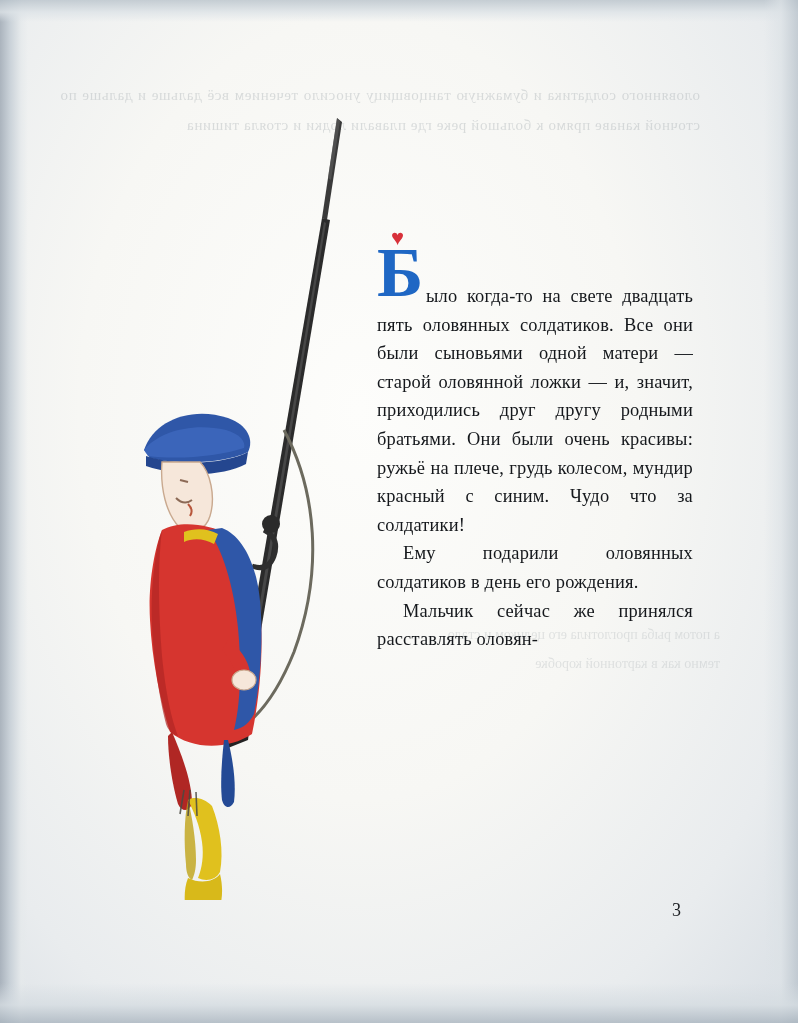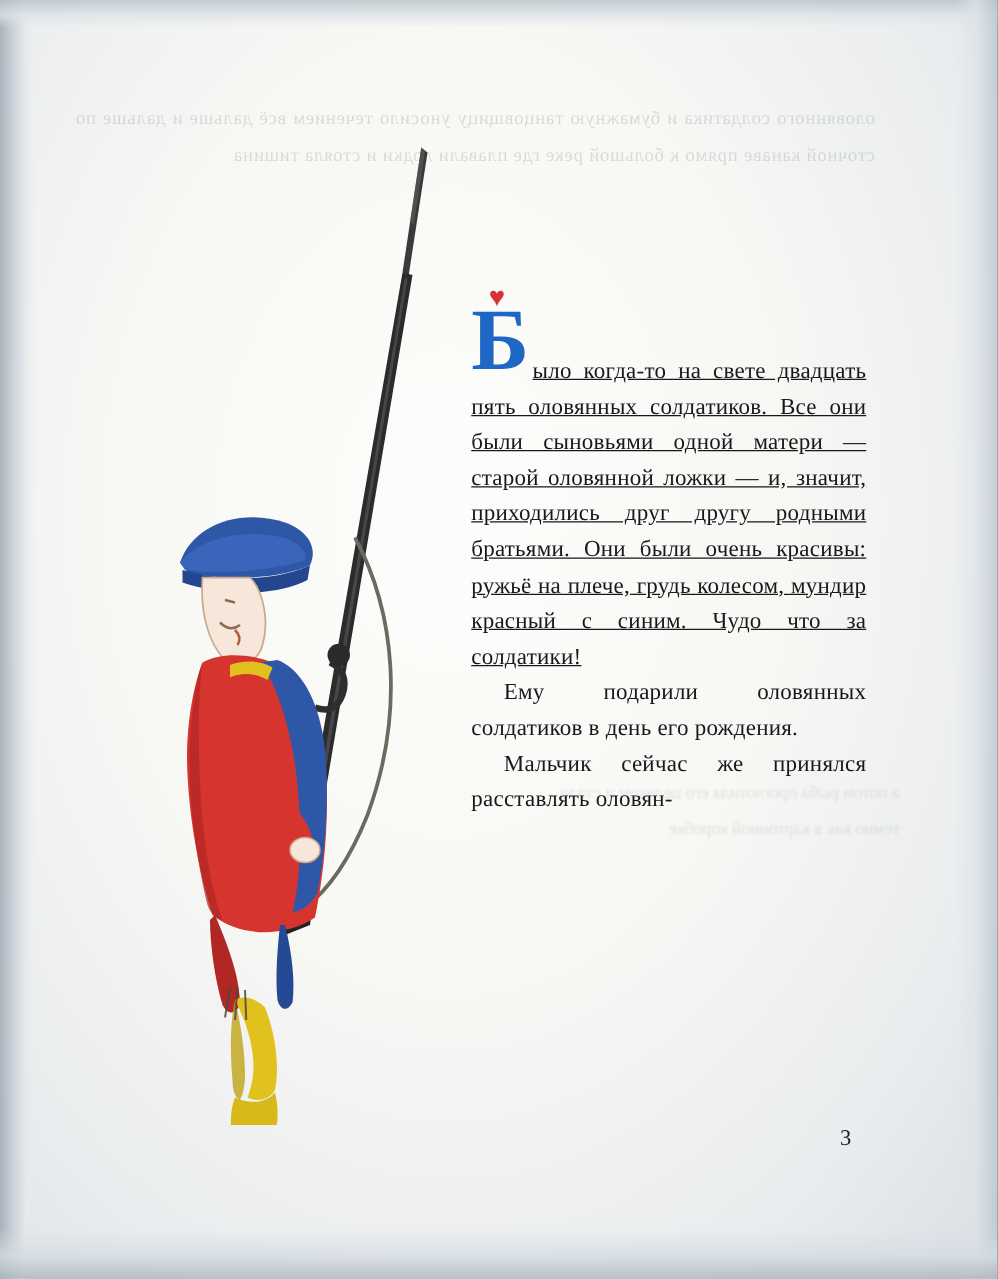--- a/index.html
+++ b/index.html
@@ -86,21 +86,21 @@
     width: 316px;
     color: #15181c;
     font-size: 18.4px;
     line-height: 28.6px;
     text-align: justify;
     text-justify: inter-word;
     letter-spacing: .2px;
   }
   .text-col p { margin: 0; }
   .text-col p + p { text-indent: 26px; }
-  .p-first { text-indent: 0; text-decoration: underline; }
+  .p-first { text-indent: 0; }
 
   .dropcap-wrap {
     position: absolute;
     left: 377px;
     top: 228px;
     width: 48px;
     height: 72px;
   }
   .dropcap {
     position: absolute;

